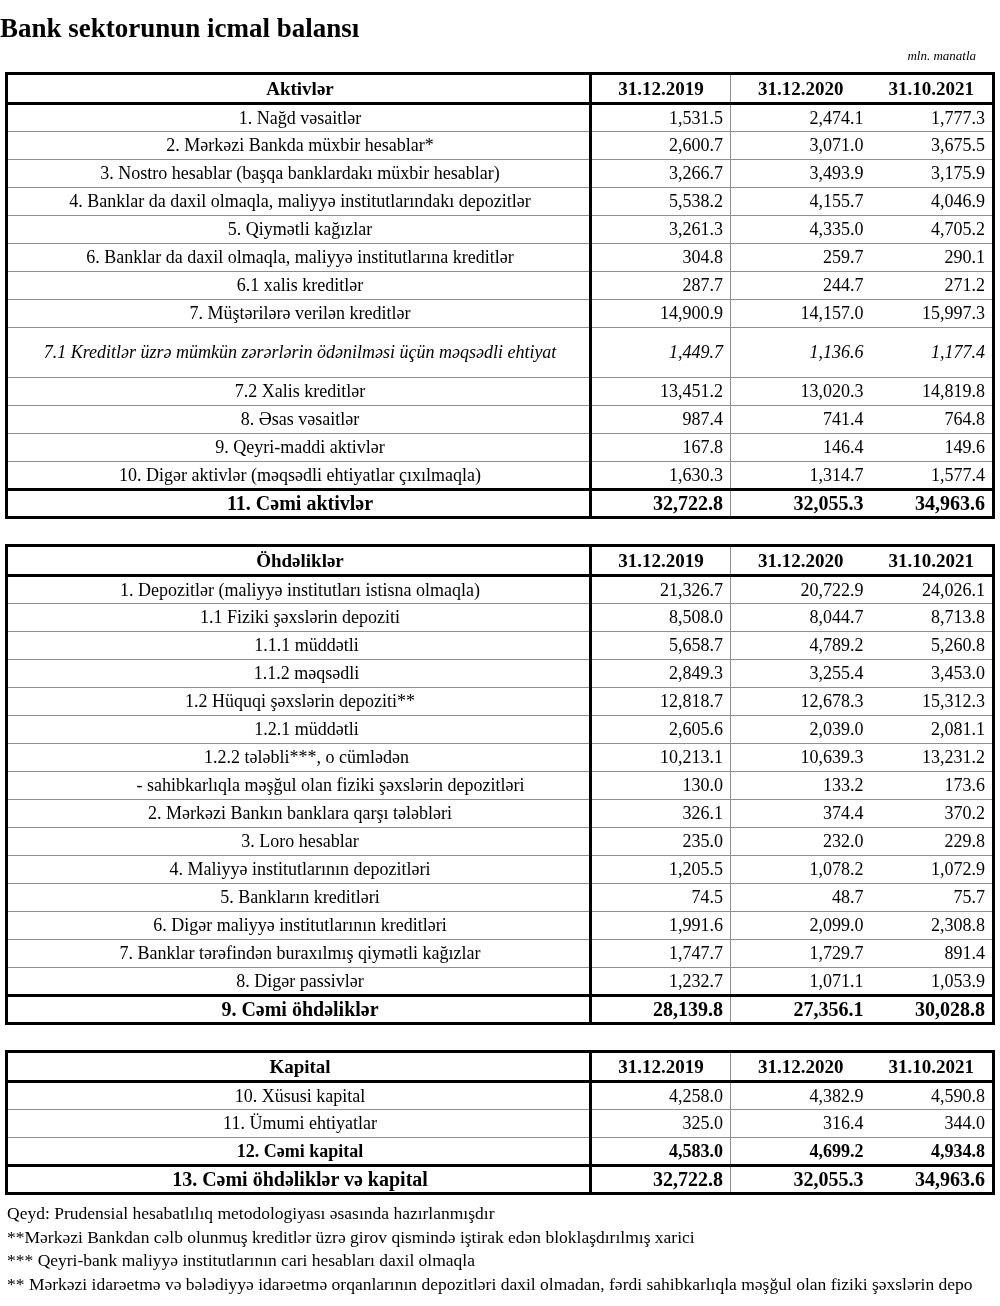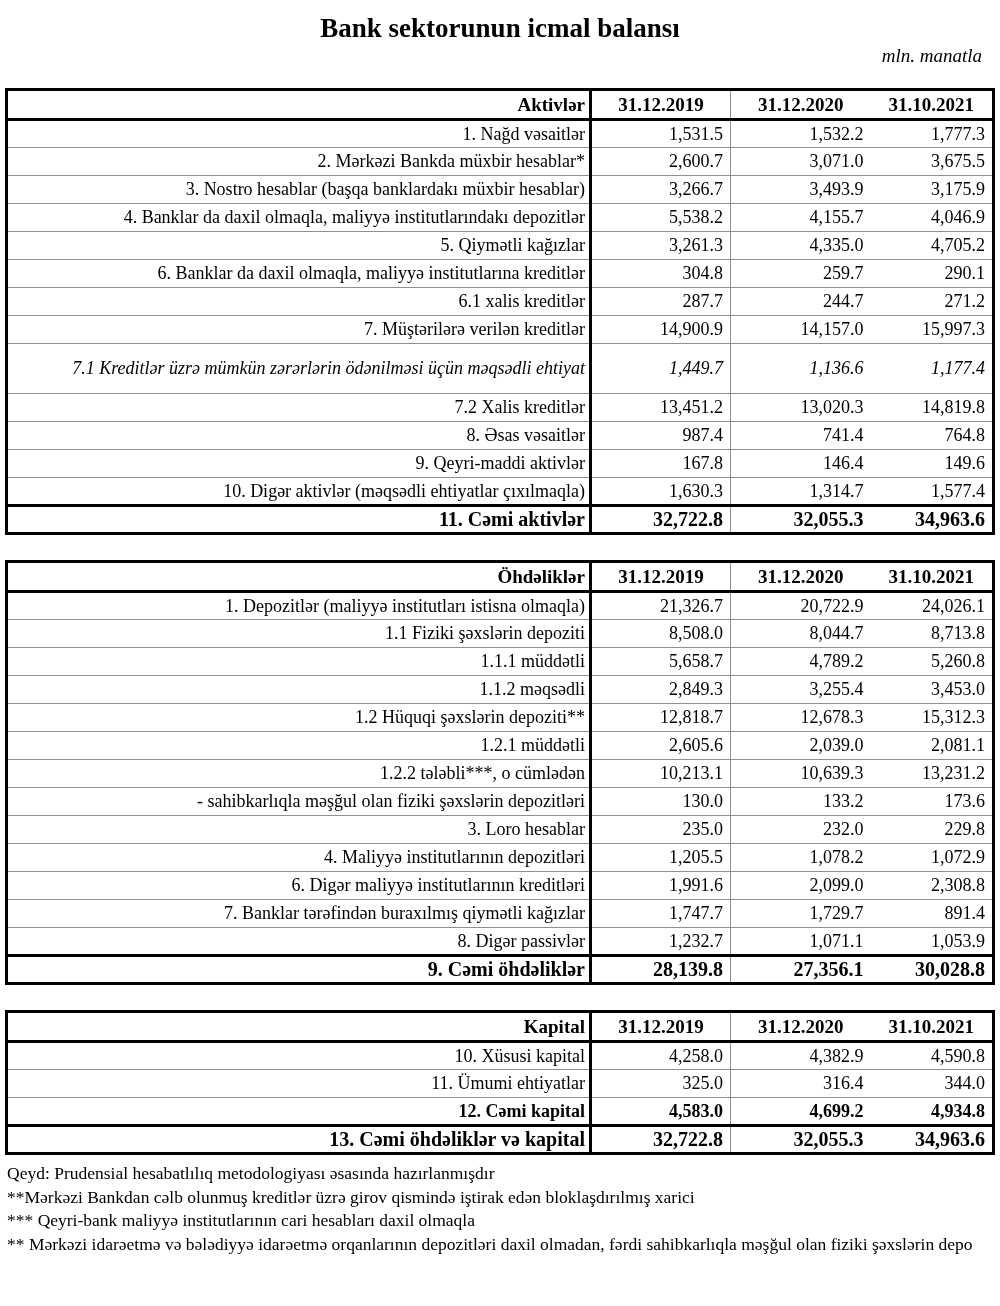--- a/index.html
+++ b/index.html
@@ -3,43 +3,43 @@
 <meta charset="utf-8">
 <style>
   html, body {
     margin: 0; padding: 0;
     width: 1000px; height: 1306px;
     background: #ffffff; color: #000000;
     font-family: "Liberation Serif", "DejaVu Serif", serif;
     overflow: hidden;
   }
   .title {
-    text-align: center; font-weight: bold;
+    font-weight: bold;
     font-size: 27px; margin-top: 12px; line-height: 32px;
   }
   .unit {
     text-align: right; font-style: italic;
-    font-size: 19px; padding-right: 18px; line-height: 24px;
-    margin-bottom: 20px;
+    font-size: 13px; padding-right: 24px; line-height: 24px;
+    margin-bottom: 4px;
   }
   table.section-table {
     border-collapse: collapse; table-layout: fixed;
     width: 987px; margin-left: 5px;
     border: 3px solid #000;
   }
   table.section-table + table.section-table { margin-top: 25px; }
   th, td { box-sizing: border-box; overflow: hidden; }
   thead th {
     font-size: 19px; font-weight: bold; text-align: center;
     height: 30px; border-bottom: 3px solid #000; padding: 1px 13px;
   }
   tbody td { border-top: 1px solid #8f8f8f; height: 28px; font-size: 18px; }
   .lbl {
     border-right: 3px solid #000;
-    text-align: right; padding: 1px 4px 1px 7px;
+    text-align: center; padding: 1px 4px 1px 7px;
     white-space: nowrap;
   }
   tbody td.lbl { white-space: normal; line-height: 21px; }
   .c1 { border-right: 1px solid #8f8f8f; }
   .num { text-align: right; padding: 1px 7px 1px 2px; }
   tr.tall td { height: 50px; font-style: italic; }
   tr.total td { border-top: 3px solid #000; font-weight: bold; font-size: 20px; }
   tr.bold td { font-weight: bold; }
   tr.indent1 td.lbl { padding-left: 20px; }
   tr.indent2 td.lbl { padding-left: 68px; }
@@ -67,21 +67,21 @@
         <th class="lbl">Aktivlər</th>
         <th class="c1">31.12.2019</th>
         <th>31.12.2020</th>
         <th>31.10.2021</th>
       </tr>
     </thead>
     <tbody>
       <tr>
         <td class="lbl">1. Nağd vəsaitlər</td>
         <td class="num c1">1,531.5</td>
-        <td class="num">1,532.2</td>
+        <td class="num">2,474.1</td>
         <td class="num">1,777.3</td>
       </tr>
       <tr>
         <td class="lbl">2. Mərkəzi Bankda müxbir hesablar*</td>
         <td class="num c1">2,600.7</td>
         <td class="num">3,071.0</td>
         <td class="num">3,675.5</td>
       </tr>
       <tr>
         <td class="lbl">3. Nostro hesablar (başqa banklardakı müxbir hesablar)</td>
@@ -215,30 +215,42 @@
         <td class="num">10,639.3</td>
         <td class="num">13,231.2</td>
       </tr>
       <tr class="indent2">
         <td class="lbl">- sahibkarlıqla məşğul olan fiziki şəxslərin depozitləri</td>
         <td class="num c1">130.0</td>
         <td class="num">133.2</td>
         <td class="num">173.6</td>
       </tr>
       <tr>
+        <td class="lbl">2. Mərkəzi Bankın banklara qarşı tələbləri</td>
+        <td class="num c1">326.1</td>
+        <td class="num">374.4</td>
+        <td class="num">370.2</td>
+      </tr>
+      <tr>
         <td class="lbl">3. Loro hesablar</td>
         <td class="num c1">235.0</td>
         <td class="num">232.0</td>
         <td class="num">229.8</td>
       </tr>
       <tr>
         <td class="lbl">4. Maliyyə institutlarının  depozitləri</td>
         <td class="num c1">1,205.5</td>
         <td class="num">1,078.2</td>
         <td class="num">1,072.9</td>
+      </tr>
+      <tr>
+        <td class="lbl">5. Bankların kreditləri</td>
+        <td class="num c1">74.5</td>
+        <td class="num">48.7</td>
+        <td class="num">75.7</td>
       </tr>
       <tr>
         <td class="lbl">6. Digər maliyyə institutlarının kreditləri</td>
         <td class="num c1">1,991.6</td>
         <td class="num">2,099.0</td>
         <td class="num">2,308.8</td>
       </tr>
       <tr>
         <td class="lbl">7. Banklar tərəfindən buraxılmış qiymətli kağızlar</td>
         <td class="num c1">1,747.7</td>

